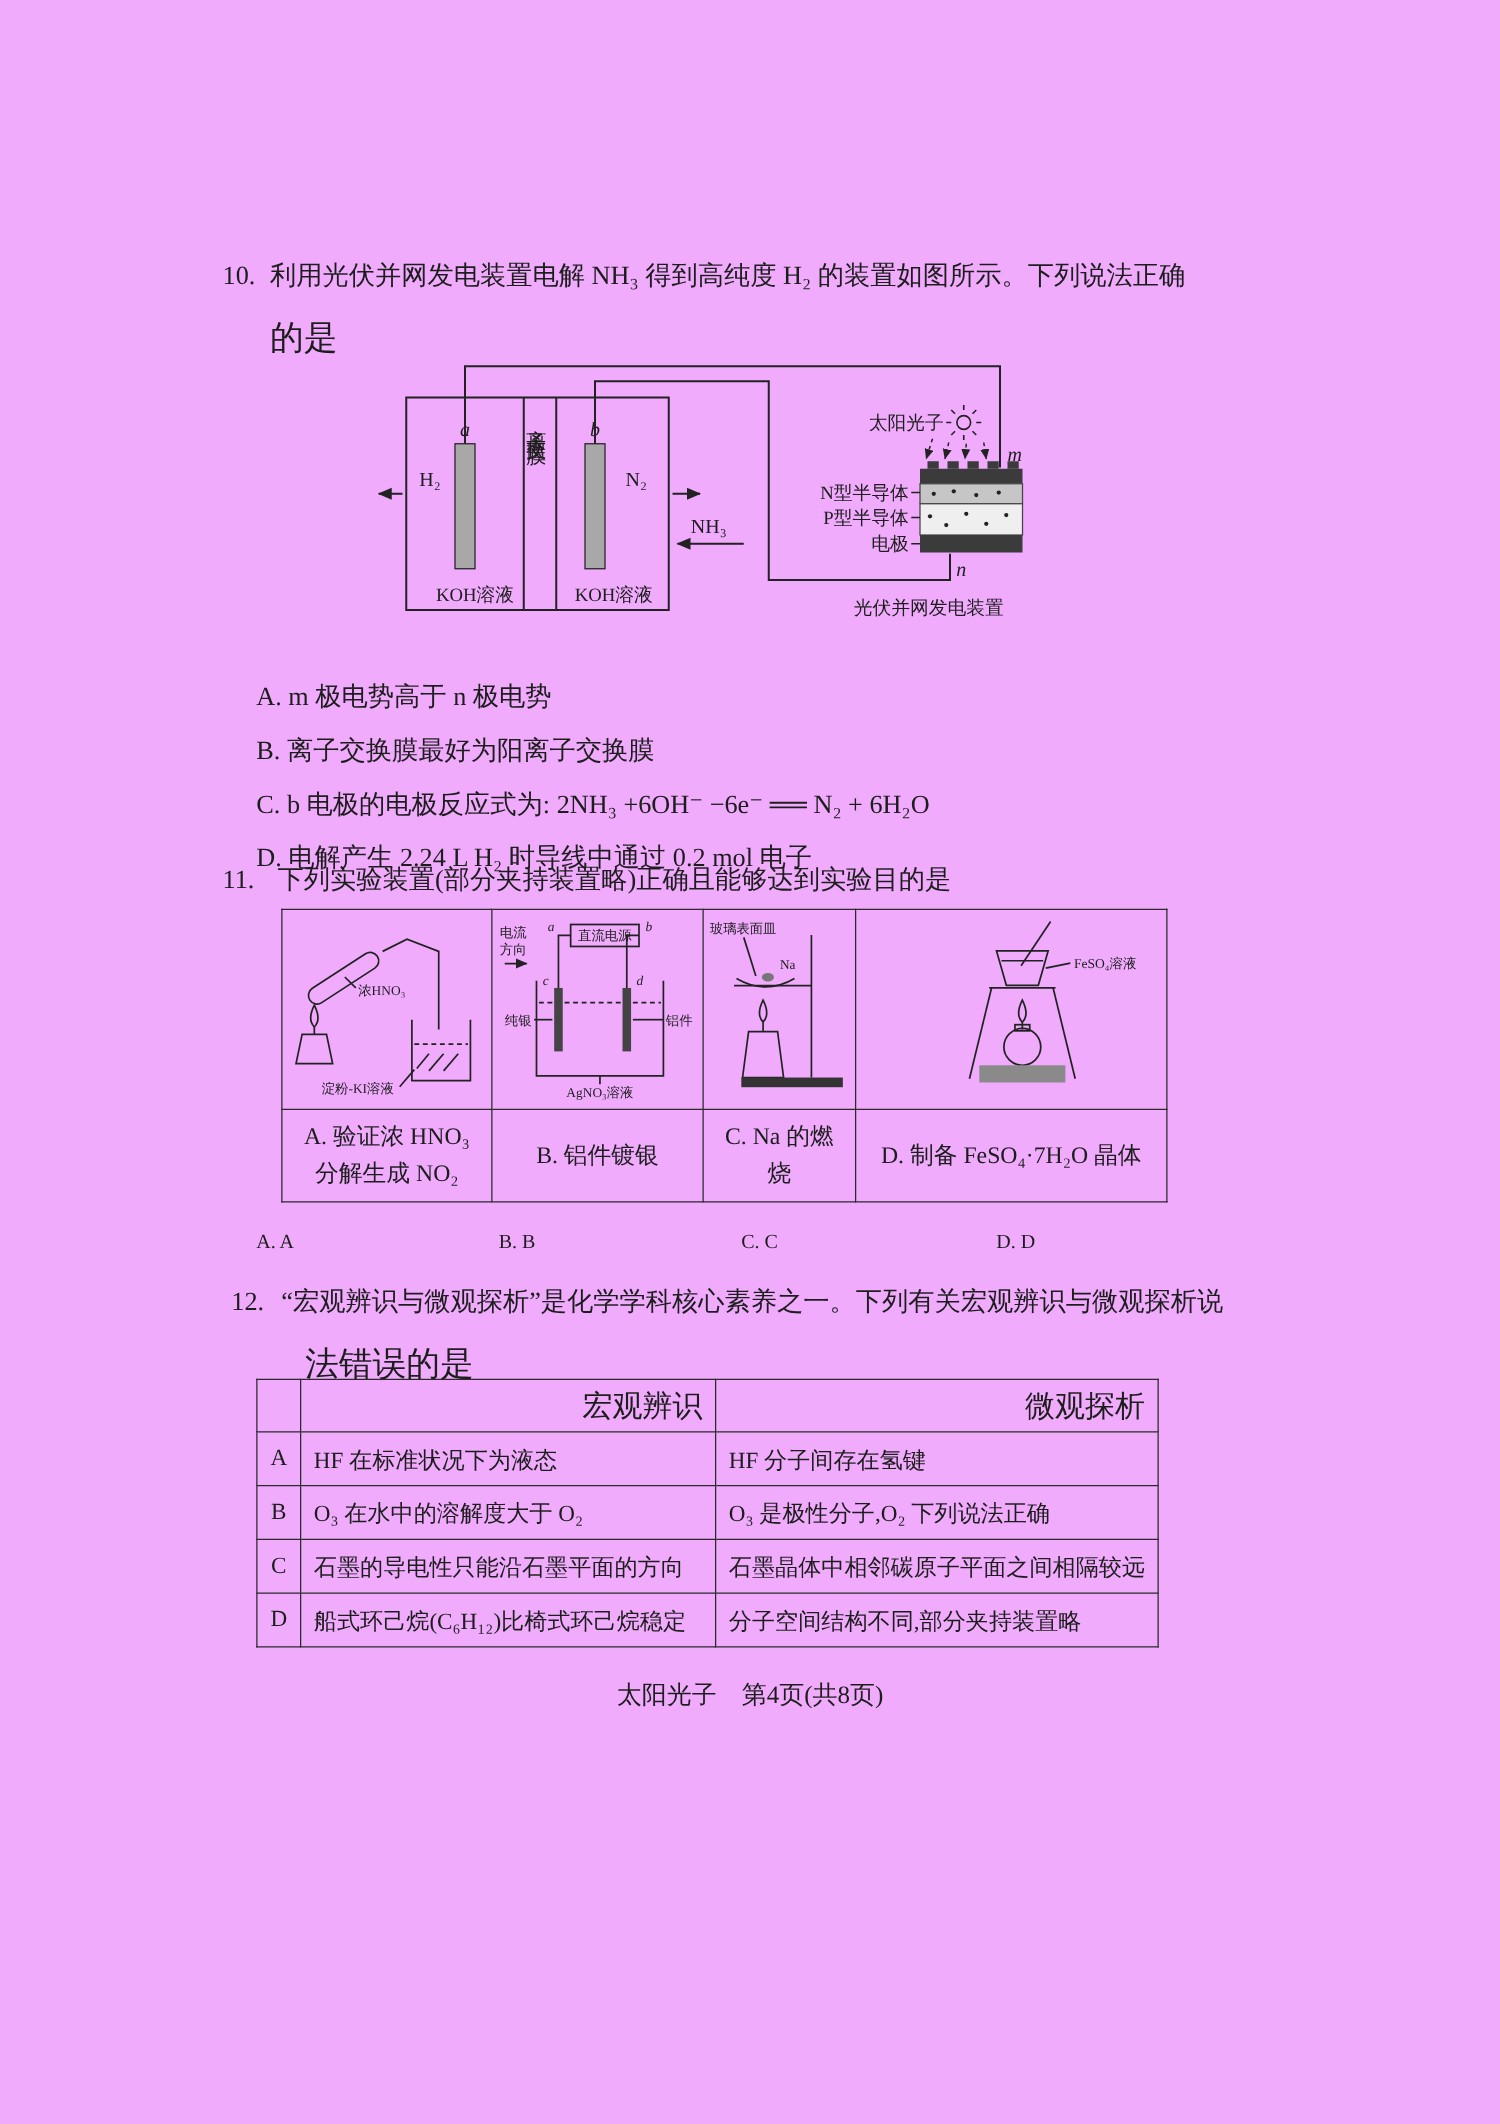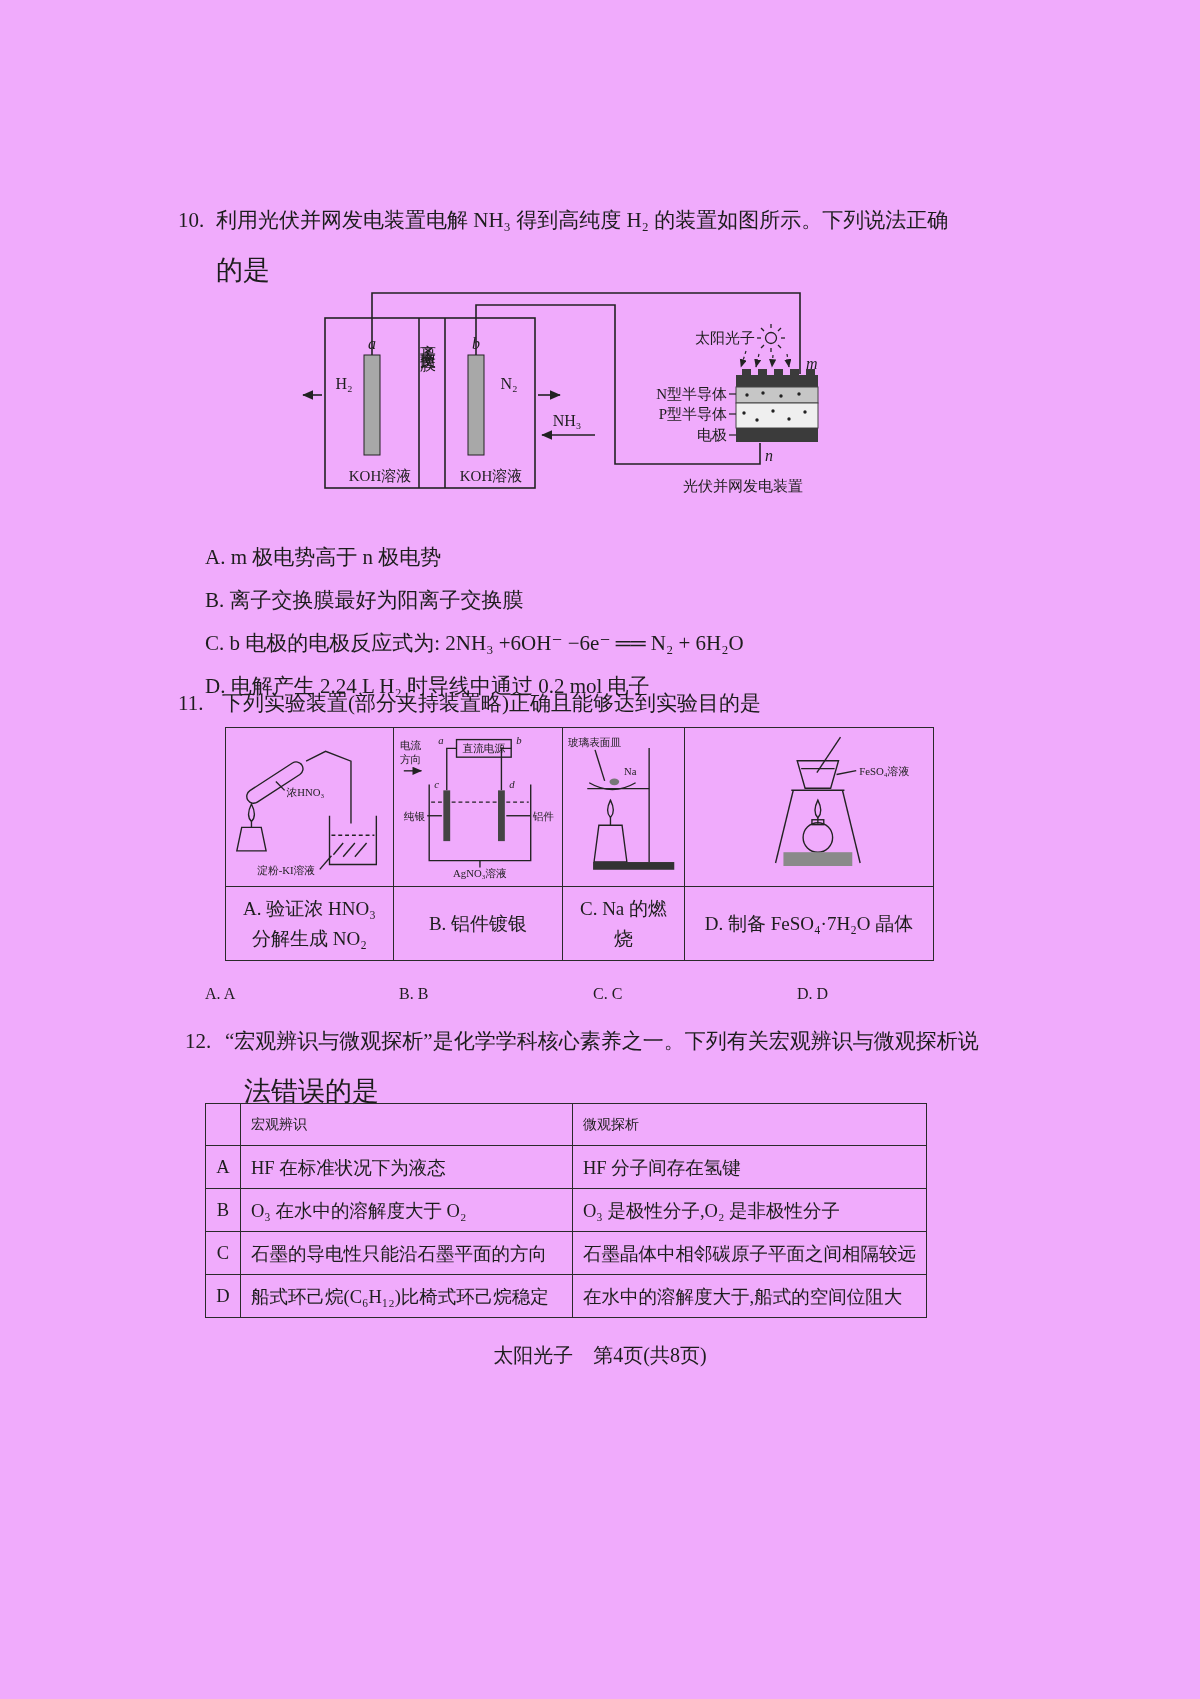--- a/index.html
+++ b/index.html
@@ -34,21 +34,21 @@
   .t11 td { border:1.6px solid #2a2a2a; vertical-align:middle; text-align:center; }
   .t11 .dg { height:158px; padding:2px; }
   .t11 .cap { height:74px; font-size:19px; line-height:30px; padding:4px 9px; }
   .ansrow { position:absolute; left:205px; top:985px; font-size:16px; white-space:nowrap; }
   .ansrow span { display:inline-block; }
   .ansrow .w { width:190px; }
   .ansrow .w2 { width:200px; }
   .t12 { position:absolute; left:205px; top:1103px; table-layout:fixed; }
   .t12 td { border:1.6px solid #2a2a2a; font-size:18.5px; height:43px; padding:4px 10px; vertical-align:middle; white-space:nowrap; }
   .t12 td.key { text-align:center; padding:4px 2px; }
-  .t12 tr.hdr td { text-align:left; font-size:14px; height:42px; }
+  .t12 tr.hdr td { text-align:right; font-size:24px; height:42px; }
   .footer { position:absolute; left:0; right:0; top:1342px; text-align:center; font-size:20px; }
 </style>
 </head>
 <body>
 
 <div class="page">
 
   <div class="stem" style="left:178px; top:207px;">
     <span class="num">10.</span>
     <span>利用光伏并网发电装置电解 NH₃ 得到高纯度 H₂ 的装置如图所示。下列说法正确</span>
@@ -267,30 +267,30 @@
       <td style="width:353px;">微观探析</td>
     </tr>
     <tr>
       <td class="key">A</td>
       <td>HF 在标准状况下为液态</td>
       <td>HF 分子间存在氢键</td>
     </tr>
     <tr>
       <td class="key">B</td>
       <td>O₃ 在水中的溶解度大于 O₂</td>
-      <td>O₃ 是极性分子,O₂ 是非极性分子</td>
+      <td>O₃ 是极性分子,O₂ 下列说法正确</td>
     </tr>
     <tr>
       <td class="key">C</td>
       <td>石墨的导电性只能沿石墨平面的方向</td>
       <td>石墨晶体中相邻碳原子平面之间相隔较远</td>
     </tr>
     <tr>
       <td class="key">D</td>
       <td>船式环己烷(C₆H₁₂)比椅式环己烷稳定</td>
-      <td>在水中的溶解度大于,船式的空间位阻大</td>
+      <td>分子空间结构不同,部分夹持装置略</td>
     </tr>
   </tbody>
     </table>
 
   <div class="footer">太阳光子　第4页(共8页)</div>
 
 </div>
 
 </body></html>

